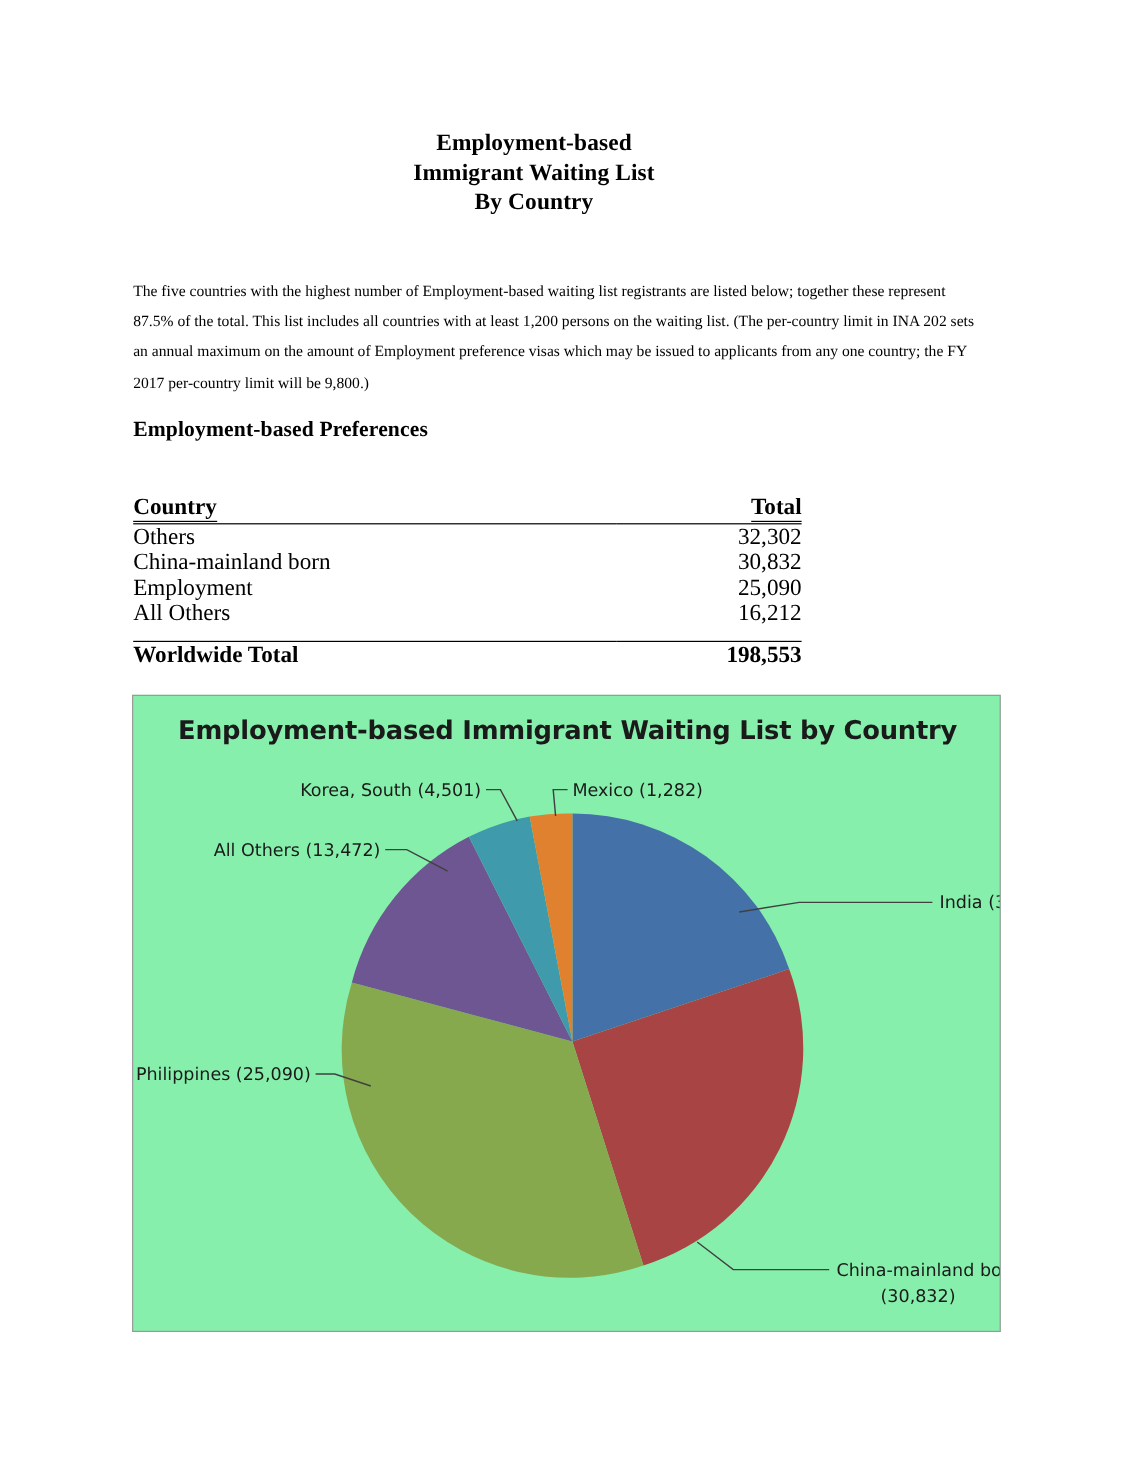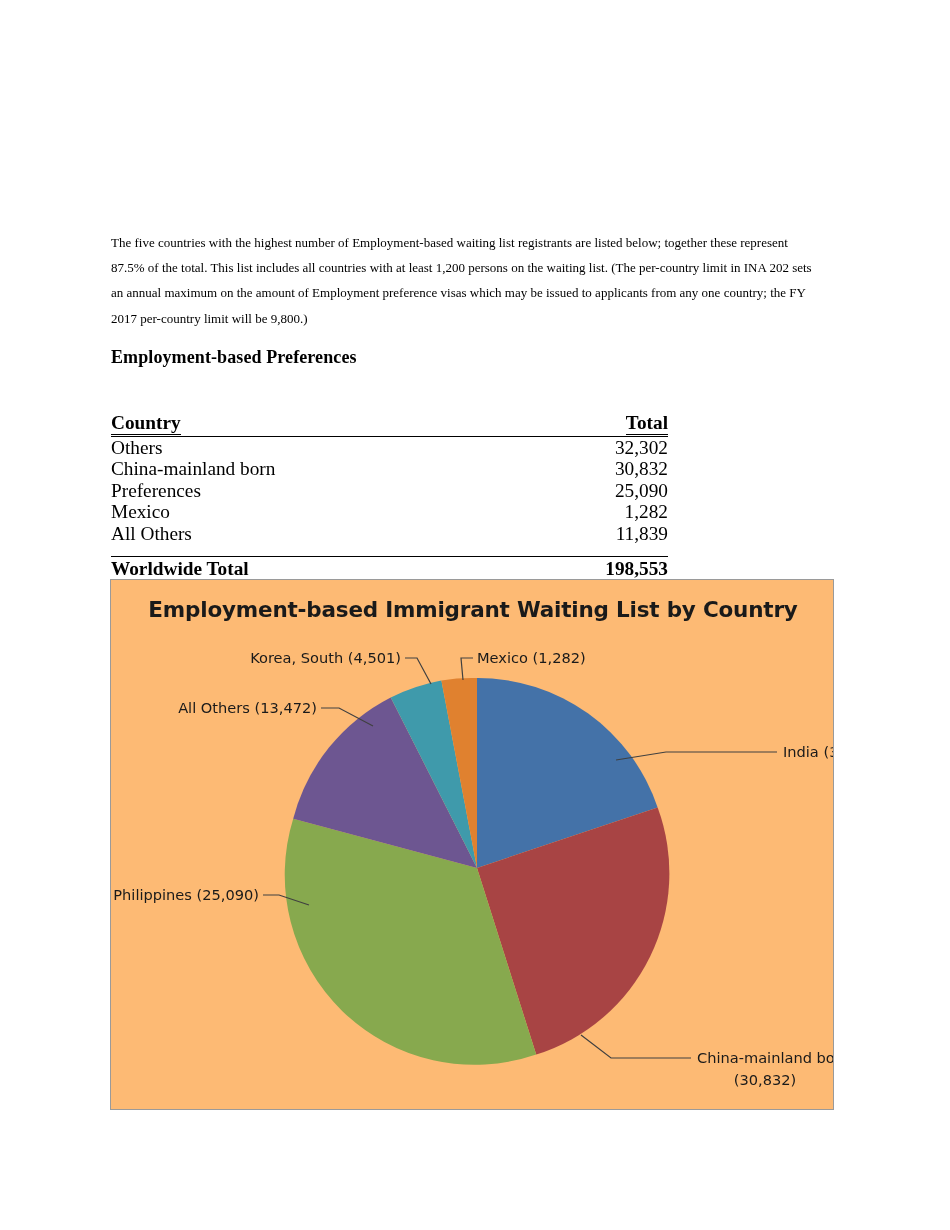--- a/index.html
+++ b/index.html
@@ -103,21 +103,21 @@
   }
 
   
   .chart-frame {
     position: absolute;
     left: 110px;
     top: 579px;
     width: 724px;
     height: 531px;
     border: 1px solid #9a9a9a;
-    background: #fdba74;
+    background: #86efac;
     box-sizing: border-box;
   }
   .chart-title {
     position: absolute;
     left: 0;
     top: 17px;
     width: 724px;
     text-align: center;
     font-family: "DejaVu Sans", sans-serif;
     font-weight: bold;
@@ -134,20 +134,25 @@
     font-family: "DejaVu Sans", sans-serif;
     font-size: 14.6px;
     fill: #1a1a1a;
   }
 </style>
 </head>
 <body>
 
 <div class="page">
 
+  <div class="doc-title">
+    <div>Employment-based</div>
+    <div>Immigrant Waiting List</div>
+    <div>By Country</div>
+  </div>
 
   <p class="intro">The five countries with the highest number of Employment-based waiting list registrants are listed below; together these represent 87.5% of the total. This list includes all countries with at least 1,200 persons on the waiting list. (The per-country limit in INA 202 sets an annual maximum on the amount of Employment preference visas which may be issued to applicants from any one country; the FY 2017 per-country limit will be 9,800.)</p>
 
   <div class="section-heading">Employment-based Preferences</div>
 
   <table class="data-table">
     <thead>
       <tr>
         <th class="col-country"><span class="hdr">Country</span></th>
         <th class="col-total"><span class="hdr">Total</span></th>
@@ -156,30 +161,26 @@
     <tbody>
       <tr>
         <td class="col-country">Others</td>
         <td class="col-total">32,302</td>
       </tr>
       <tr>
         <td class="col-country">China-mainland born</td>
         <td class="col-total">30,832</td>
       </tr>
       <tr>
-        <td class="col-country">Preferences</td>
+        <td class="col-country">Employment</td>
         <td class="col-total">25,090</td>
-      </tr>
-      <tr>
-        <td class="col-country">Mexico</td>
-        <td class="col-total">1,282</td>
       </tr>
       <tr class="last-row">
         <td class="col-country">All Others</td>
-        <td class="col-total">11,839</td>
+        <td class="col-total">16,212</td>
       </tr>
     </tbody>
     <tfoot>
       <tr>
         <td class="col-country">Worldwide Total</td>
         <td class="col-total">198,553</td>
       </tr>
     </tfoot>
   </table>
 

